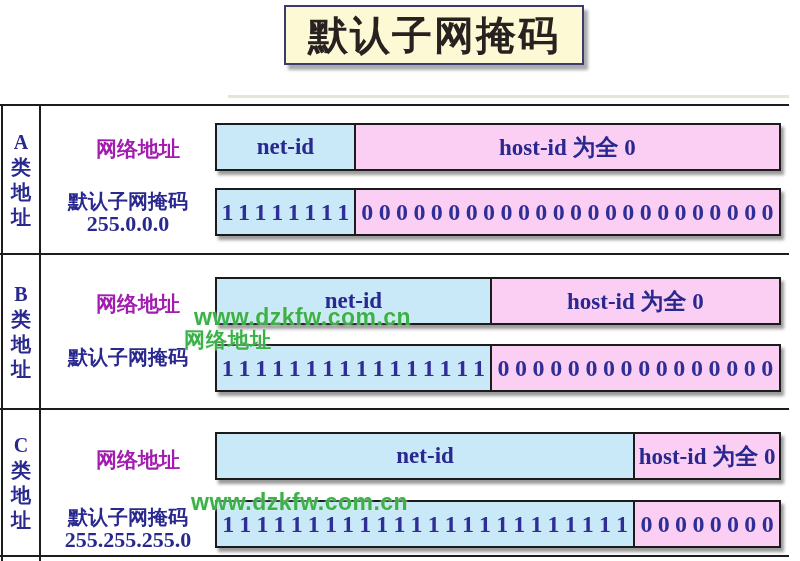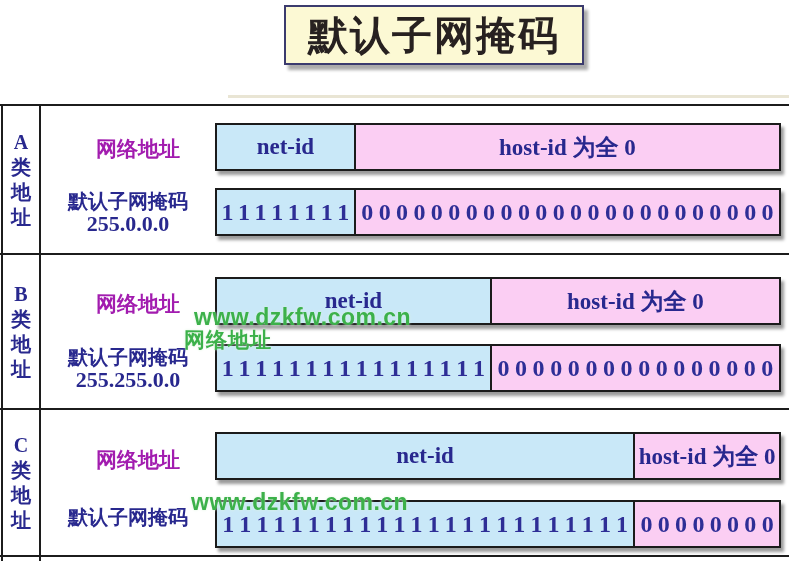--- a/index.html
+++ b/index.html
@@ -133,21 +133,20 @@
   <div class="bar" style="top:277px">
     <div class="seg seg-net" style="width: 48.9%;">
       <span class="bar-text">net-id</span>
     </div>
     <div class="seg seg-host">
       <span class="bar-text">host-id 为全 0</span>
     </div>
   </div>
   <div class="mask-label" style="top:346px">
     <div>默认子网掩码</div>
-    <div class="mask-value">255.255.0.0</div>
   </div>
   <div class="bar" style="top:344px">
     <div class="seg seg-net bits" style="width: 48.9%;">
         <span>1</span>
         <span>1</span>
         <span>1</span>
         <span>1</span>
         <span>1</span>
         <span>1</span>
         <span>1</span>
@@ -193,20 +192,21 @@
   <div class="bar" style="top:432px">
     <div class="seg seg-net" style="width: 74.4%;">
       <span class="bar-text">net-id</span>
     </div>
     <div class="seg seg-host">
       <span class="bar-text">host-id 为全 0</span>
     </div>
   </div>
   <div class="mask-label" style="top:506px">
     <div>默认子网掩码</div>
+    <div class="mask-value">255.255.255.0</div>
   </div>
   <div class="bar" style="top:500px">
     <div class="seg seg-net bits" style="width: 74.4%;">
         <span>1</span>
         <span>1</span>
         <span>1</span>
         <span>1</span>
         <span>1</span>
         <span>1</span>
         <span>1</span>

